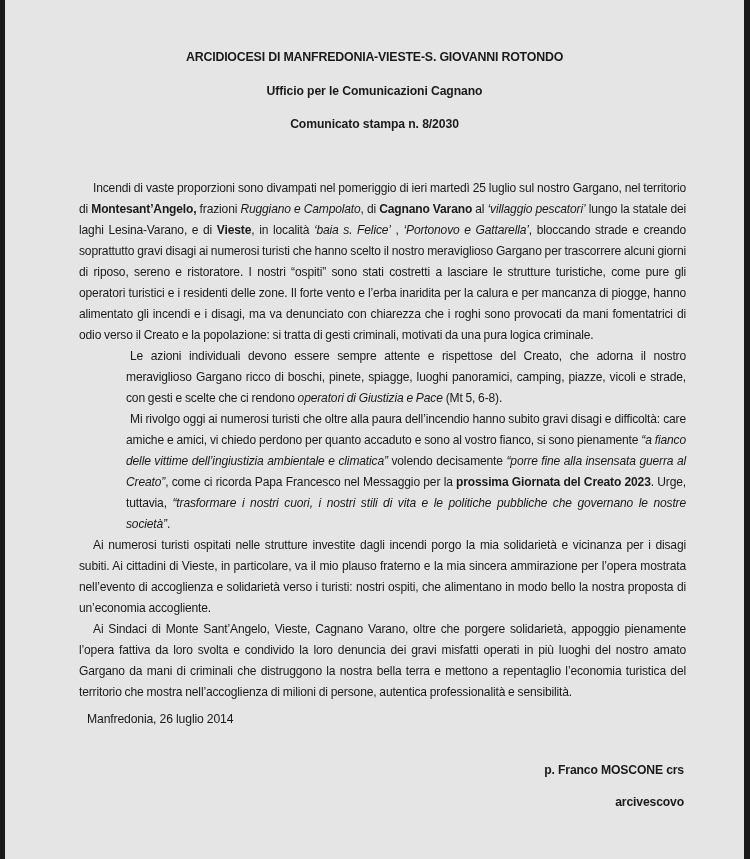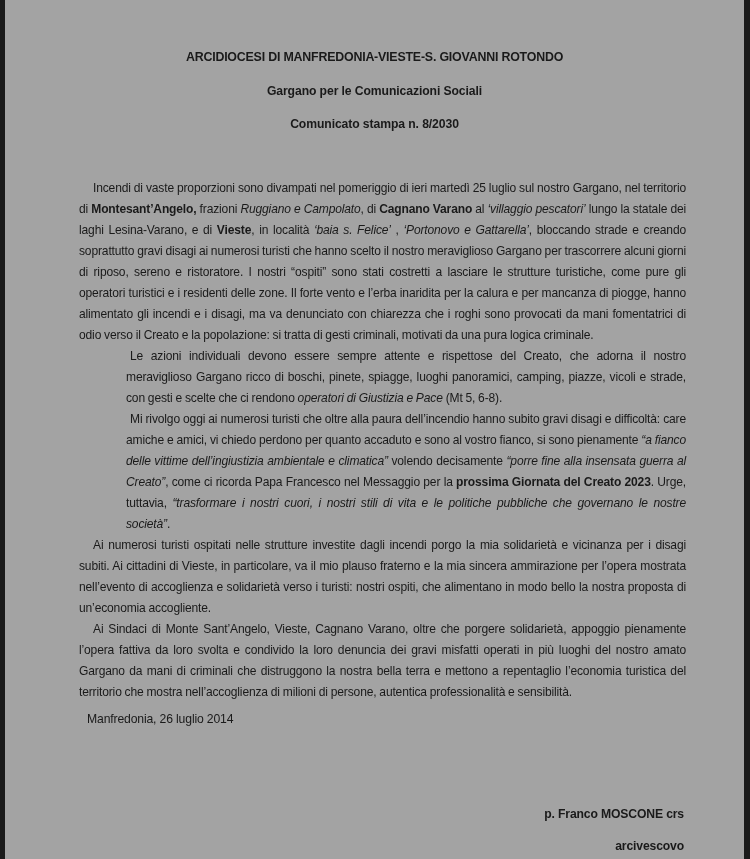--- a/index.html
+++ b/index.html
@@ -4,21 +4,21 @@
   <style>
     html, body { margin: 0; padding: 0; }
     body {
       width: 750px; height: 859px; overflow: hidden;
       background: #1a1a1a;
       font-family: "Liberation Sans", "DejaVu Sans", sans-serif;
       color: #1a1a1a;
     }
     .page {
       position: absolute; left: 5px; top: 0; width: 739px; height: 859px;
-      background: #a3a3a3;
+      background: #e5e5e5;
     }
     .hdr {
       position: absolute; left: 0; width: 739px; text-align: center;
       font-weight: bold; font-size: 12.2px; letter-spacing: -0.1px;
     }
     .h1 { top: 50px; font-size: 12.4px; letter-spacing: -0.2px; }
     .h2 { top: 84px; }
     .h3 { top: 117px; }
     .body {
       position: absolute; left: 74px; top: 178px; width: 607px;
@@ -27,33 +27,33 @@
     }
     .body p { margin: 0; }
     .body p.ind { text-indent: 14px; }
     .body p.ind1 { text-indent: 4px; margin-left: 47px; }
     .body p.ind2 { text-indent: 2px; }
     .body p.noind { text-indent: 0; }
     .place {
       position: absolute; left: 82px; top: 712px; font-size: 12.2px; letter-spacing: -0.15px;
     }
     .sig {
-      position: absolute; right: 60px; font-weight: bold; font-size: 12.2px; text-align: right; letter-spacing: -0.15px; margin-top: 44px;
+      position: absolute; right: 60px; font-weight: bold; font-size: 12.2px; text-align: right; letter-spacing: -0.15px;
     }
     .sig1 { top: 763px; }
     .sig2 { top: 795px; }
     b { font-weight: bold; }
     i { font-style: italic; }
   </style>
 </head>
 <body>
 
 <div class="page">
   <div class="hdr h1">ARCIDIOCESI DI MANFREDONIA-VIESTE-S. GIOVANNI ROTONDO</div>
-  <div class="hdr h2">Gargano per le Comunicazioni Sociali</div>
+  <div class="hdr h2">Ufficio per le Comunicazioni Cagnano</div>
   <div class="hdr h3">Comunicato stampa n. 8/2030</div>
 
   <div class="body">
     <p class="ind"><span>Incendi di vaste proporzioni sono divampati nel pomeriggio di ieri martedì 25 luglio sul nostro Gargano, nel territorio di </span><b>Montesant’Angelo,</b><span> frazioni </span><i>Ruggiano e Campolato</i><span>, di </span><b>Cagnano Varano</b><span> al </span><i>‘villaggio pescatori’</i><span> lungo la statale dei laghi Lesina-Varano, e di </span><b>Vieste</b><span>, in località </span><i>‘baia s. Felice’</i><span> , </span><i>‘Portonovo e Gattarella’</i><span>, bloccando strade e creando soprattutto gravi disagi ai numerosi turisti che hanno scelto il nostro meraviglioso Gargano per trascorrere alcuni giorni di riposo, sereno e ristoratore. I nostri “ospiti” sono stati costretti a lasciare le strutture turistiche, come pure gli operatori turistici e i residenti delle zone. Il forte vento e l’erba inaridita per la calura e per mancanza di piogge, hanno alimentato gli incendi e i disagi, ma va denunciato con chiarezza che i roghi sono provocati da mani fomentatrici di odio verso il Creato e la popolazione: si tratta di gesti criminali, motivati da una pura logica criminale.</span></p>
 
     <p class="ind1"><span>Le azioni individuali devono essere sempre attente e rispettose del Creato, che adorna il nostro meraviglioso Gargano ricco di boschi, pinete, spiagge, luoghi panoramici, camping, piazze, vicoli e strade, con gesti e scelte che ci rendono </span><i>operatori di Giustizia e Pace</i><span> (Mt 5, 6-8).</span></p>
 
     <p class="ind1"><span>Mi rivolgo oggi ai numerosi turisti che oltre alla paura dell’incendio hanno subito gravi disagi e difficoltà: care amiche e amici, vi chiedo perdono per quanto accaduto e sono al vostro fianco, si sono pienamente </span><i>“a fianco delle vittime dell’ingiustizia ambientale e climatica”</i><span> volendo decisamente </span><i>“porre fine alla insensata guerra al Creato”</i><span>, come ci ricorda Papa Francesco nel Messaggio per la </span><b>prossima Giornata del Creato 2023</b><span>. Urge, tuttavia, </span><i>“trasformare i nostri cuori, i nostri stili di vita e le politiche pubbliche che governano le nostre società”</i><span>.</span></p>
 
 

